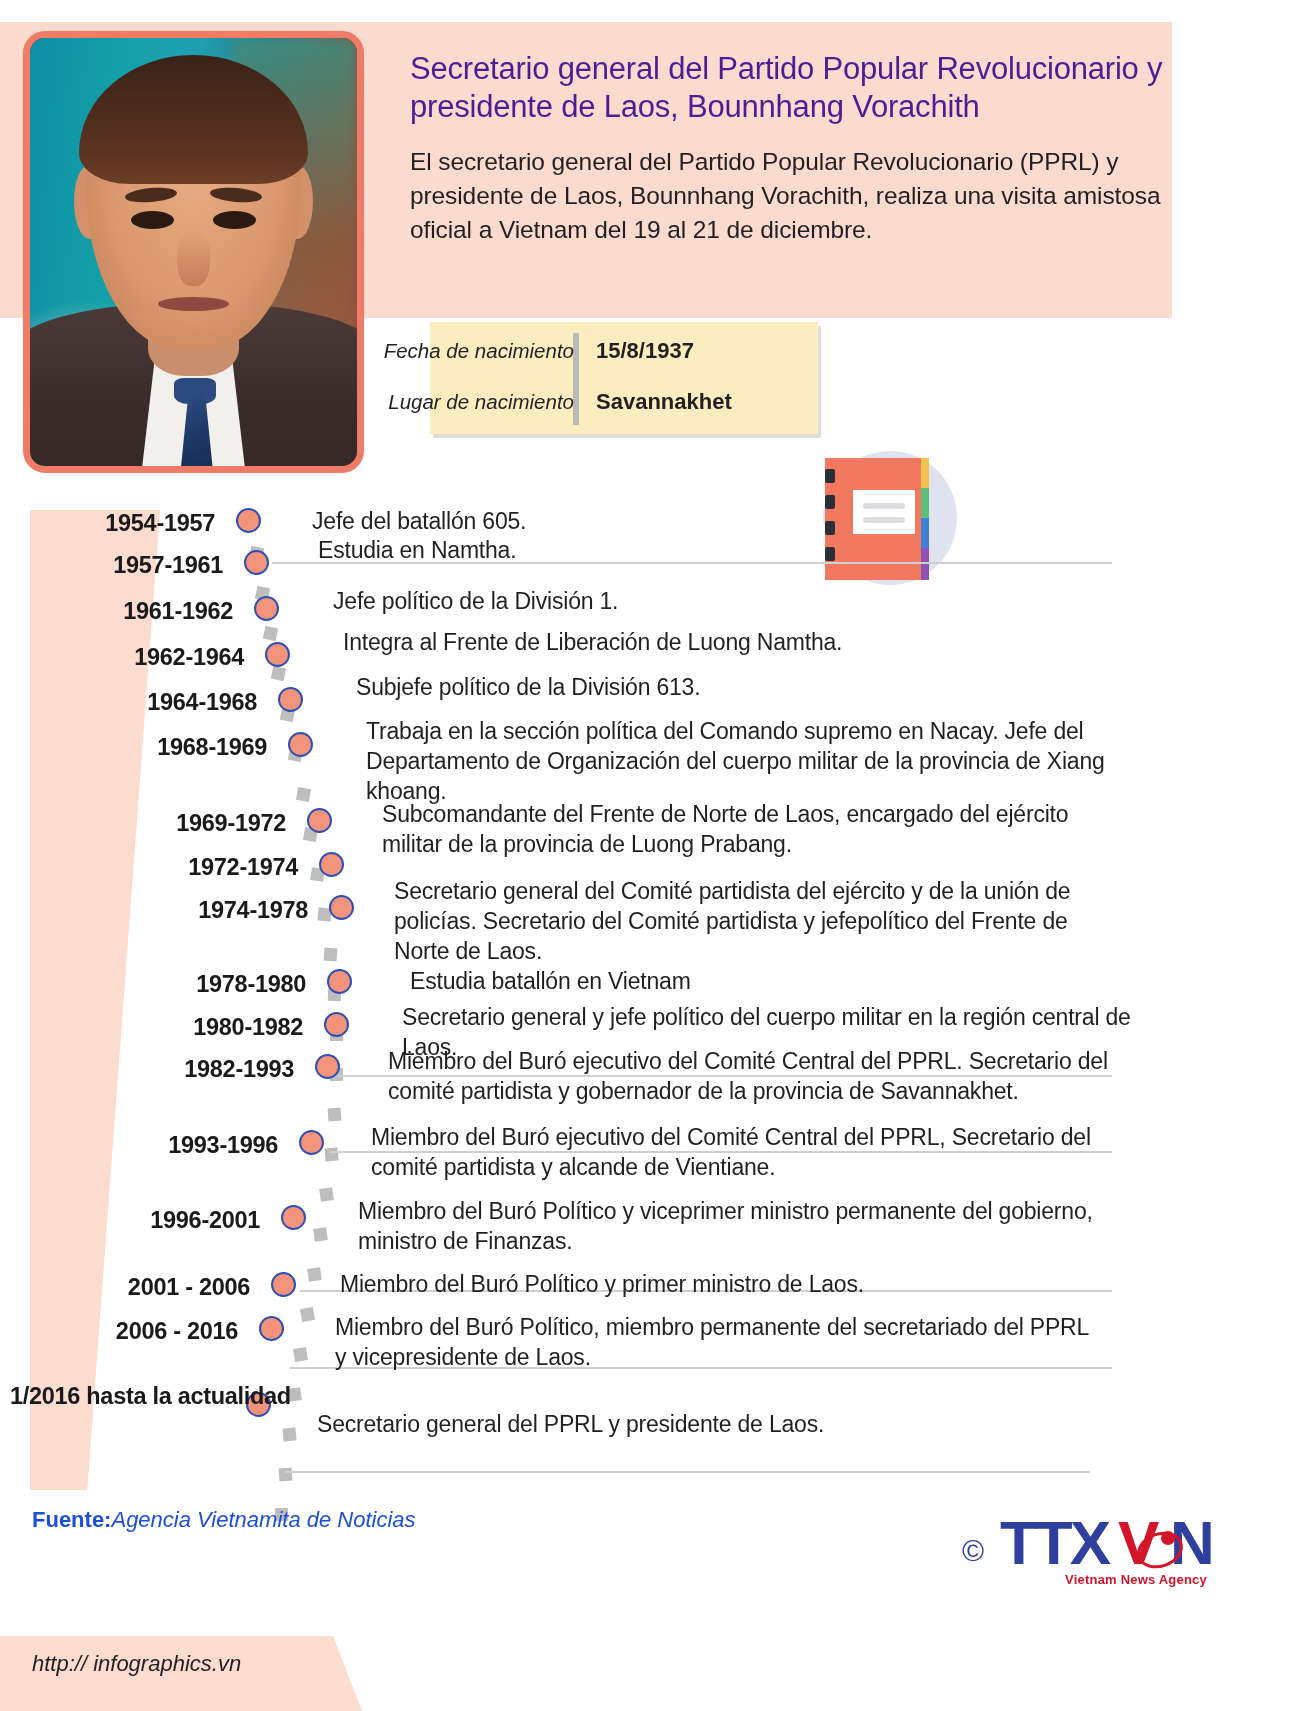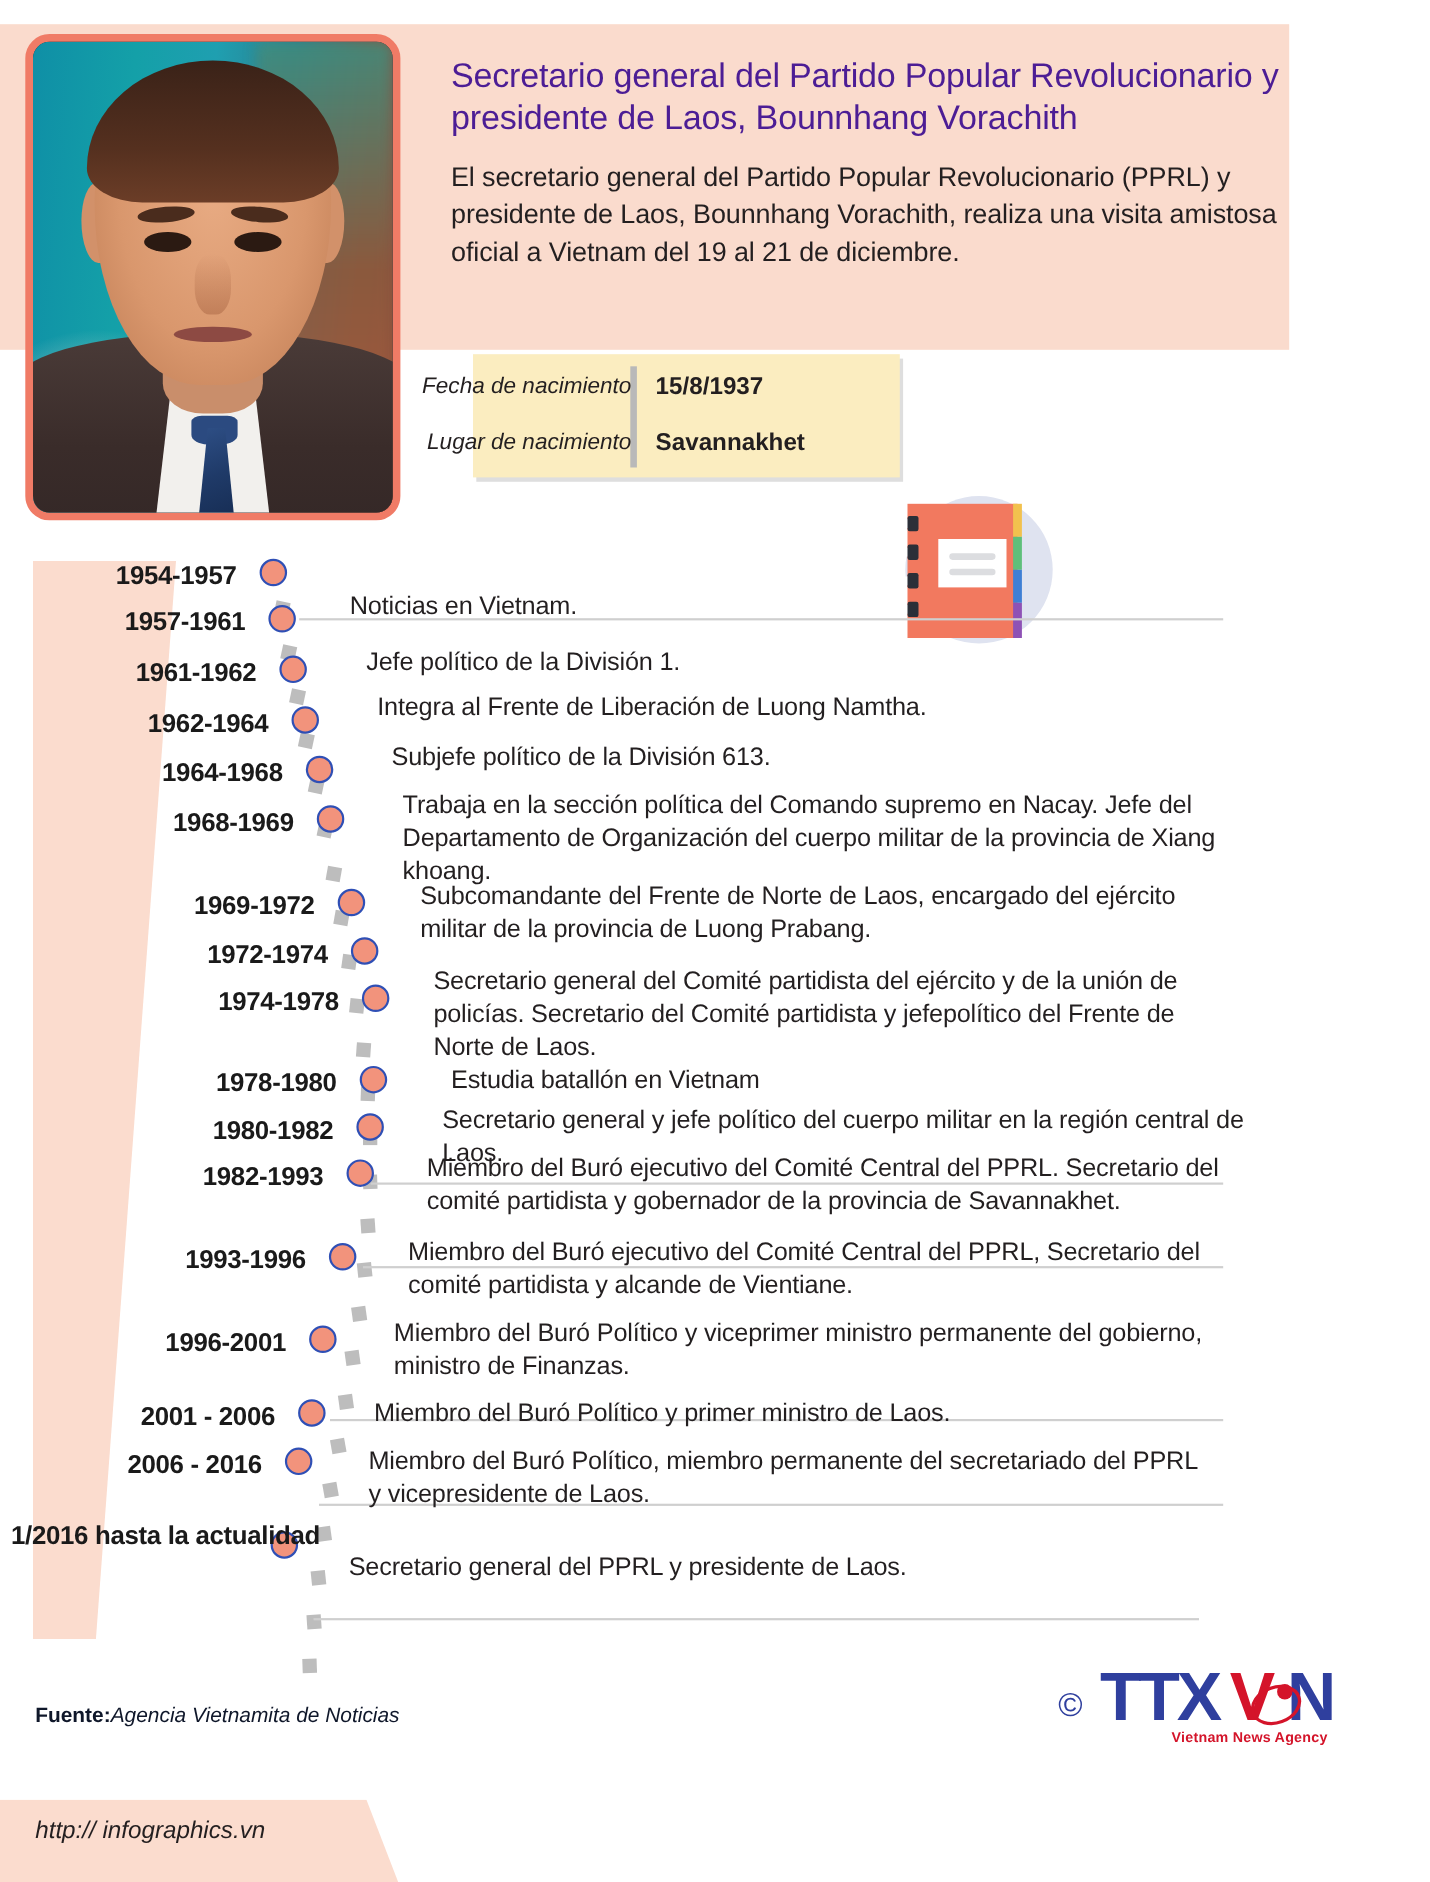--- a/index.html
+++ b/index.html
@@ -133,21 +133,21 @@
   }
   .yr.two-line{line-height:1.16;}
   .desc{
     position:absolute;font-size:23px;line-height:1.30;color:#231f20;
     letter-spacing:-0.2px;
   }
   .sep{position:absolute;height:2px;background:#cfcfcf;}
 
   
   .src{
-    position:absolute;left:32px;top:1549px;font-size:19px;color:#0f172a;
+    position:absolute;left:32px;top:1507px;font-size:22px;color:#1d4ed8;
     font-style:italic;white-space:nowrap;
   }
   .src b{font-style:normal;font-weight:bold;}
   .site{
     position:absolute;left:32px;top:1651px;font-size:22px;color:#231f20;
     font-style:italic;white-space:nowrap;
   }
   .copy{
     position:absolute;left:962px;top:1534px;font-size:30px;color:#2f3f9e;
   }
@@ -262,24 +262,25 @@
 
   <div class="sep" style="left:272px;top:67px;width:840px;"></div>
   <div class="sep" style="left:337px;top:580px;width:775px;"></div>
   <div class="sep" style="left:330px;top:656px;width:782px;"></div>
   <div class="sep" style="left:300px;top:795px;width:812px;"></div>
   <div class="sep" style="left:290px;top:872px;width:822px;"></div>
   <div class="sep" style="left:285px;top:976px;width:805px;"></div>
 
   <div class="node" style="left:236px;top:13px;"></div>
   <div class="yr" style="left:30px;top:15px;width:185px;">1954-1957</div>
+  <div class="desc" style="left:312px;top:12px;width:800px;">Jefe del batallón 605.</div>
 
   <div class="node" style="left:244px;top:55px;"></div>
   <div class="yr" style="left:38px;top:57px;width:185px;">1957-1961</div>
-  <div class="desc" style="left:318px;top:41px;width:800px;">Noticias en Vietnam.</div>
+  <div class="desc" style="left:318px;top:41px;width:800px;">Estudia en Namtha.</div>
 
   <div class="node" style="left:254px;top:101px;"></div>
   <div class="yr" style="left:48px;top:103px;width:185px;">1961-1962</div>
   <div class="desc" style="left:333px;top:92px;width:800px;">Jefe político de la División 1.</div>
 
   <div class="node" style="left:265px;top:147px;"></div>
   <div class="yr" style="left:59px;top:149px;width:185px;">1962-1964</div>
   <div class="desc" style="left:343px;top:133px;width:800px;">Integra al Frente de Liberación de Luong Namtha.</div>
 
   <div class="node" style="left:278px;top:192px;"></div>

